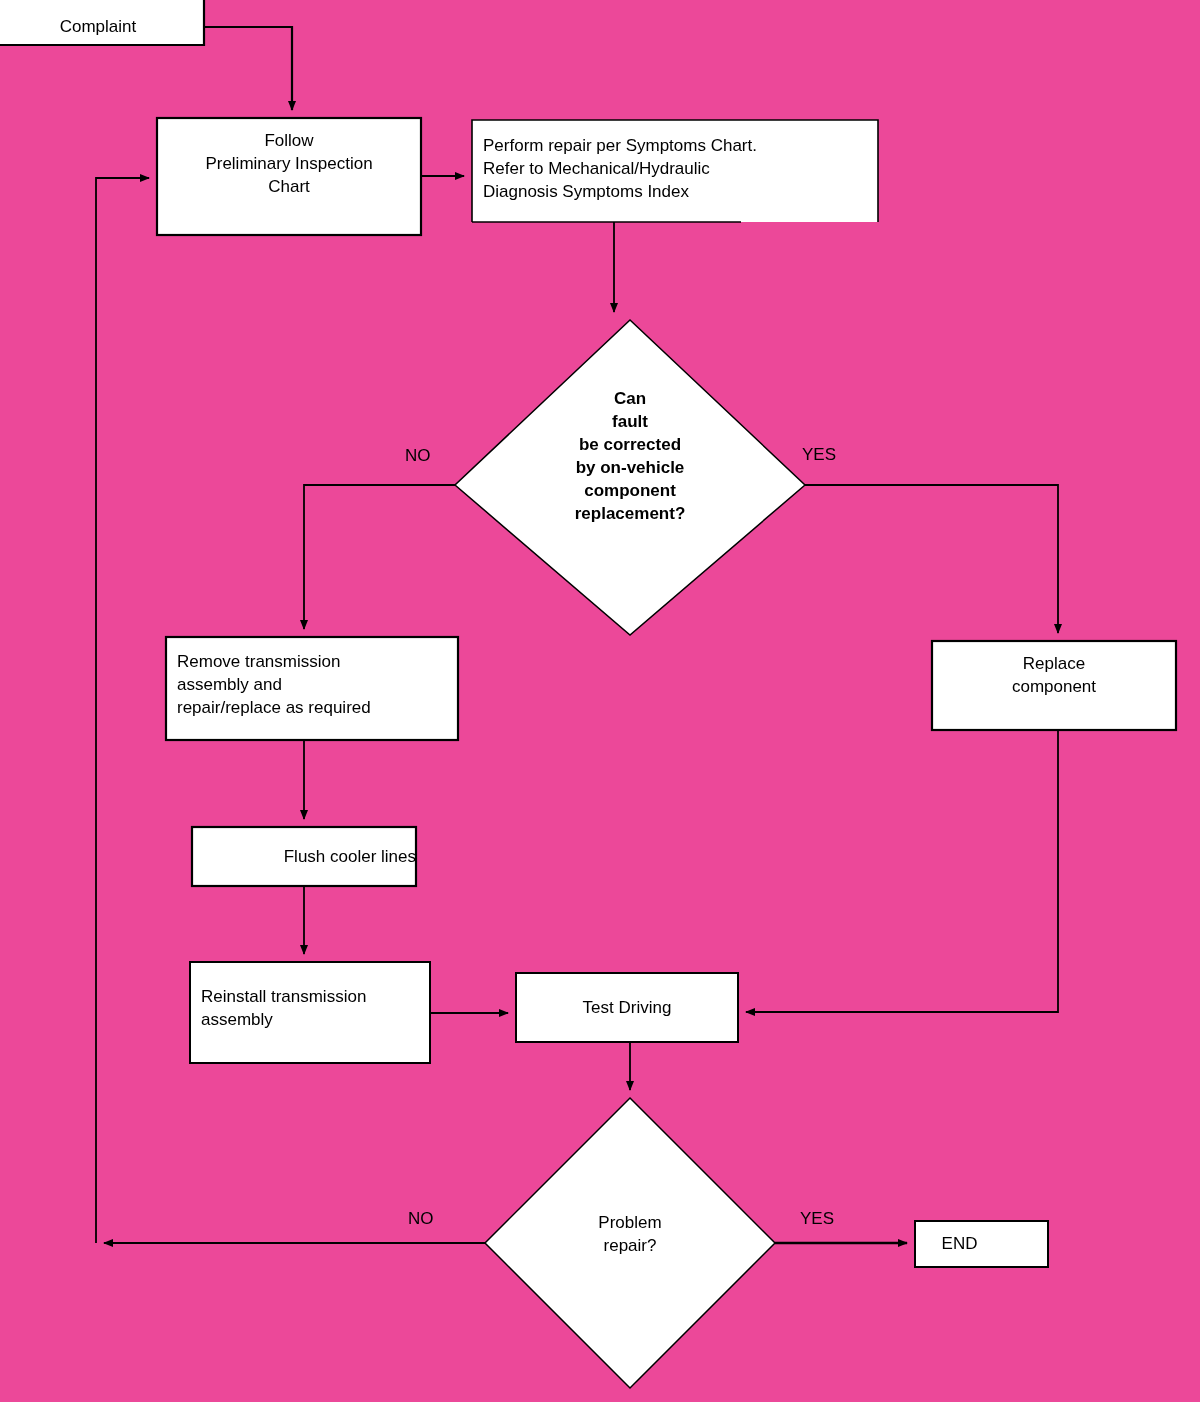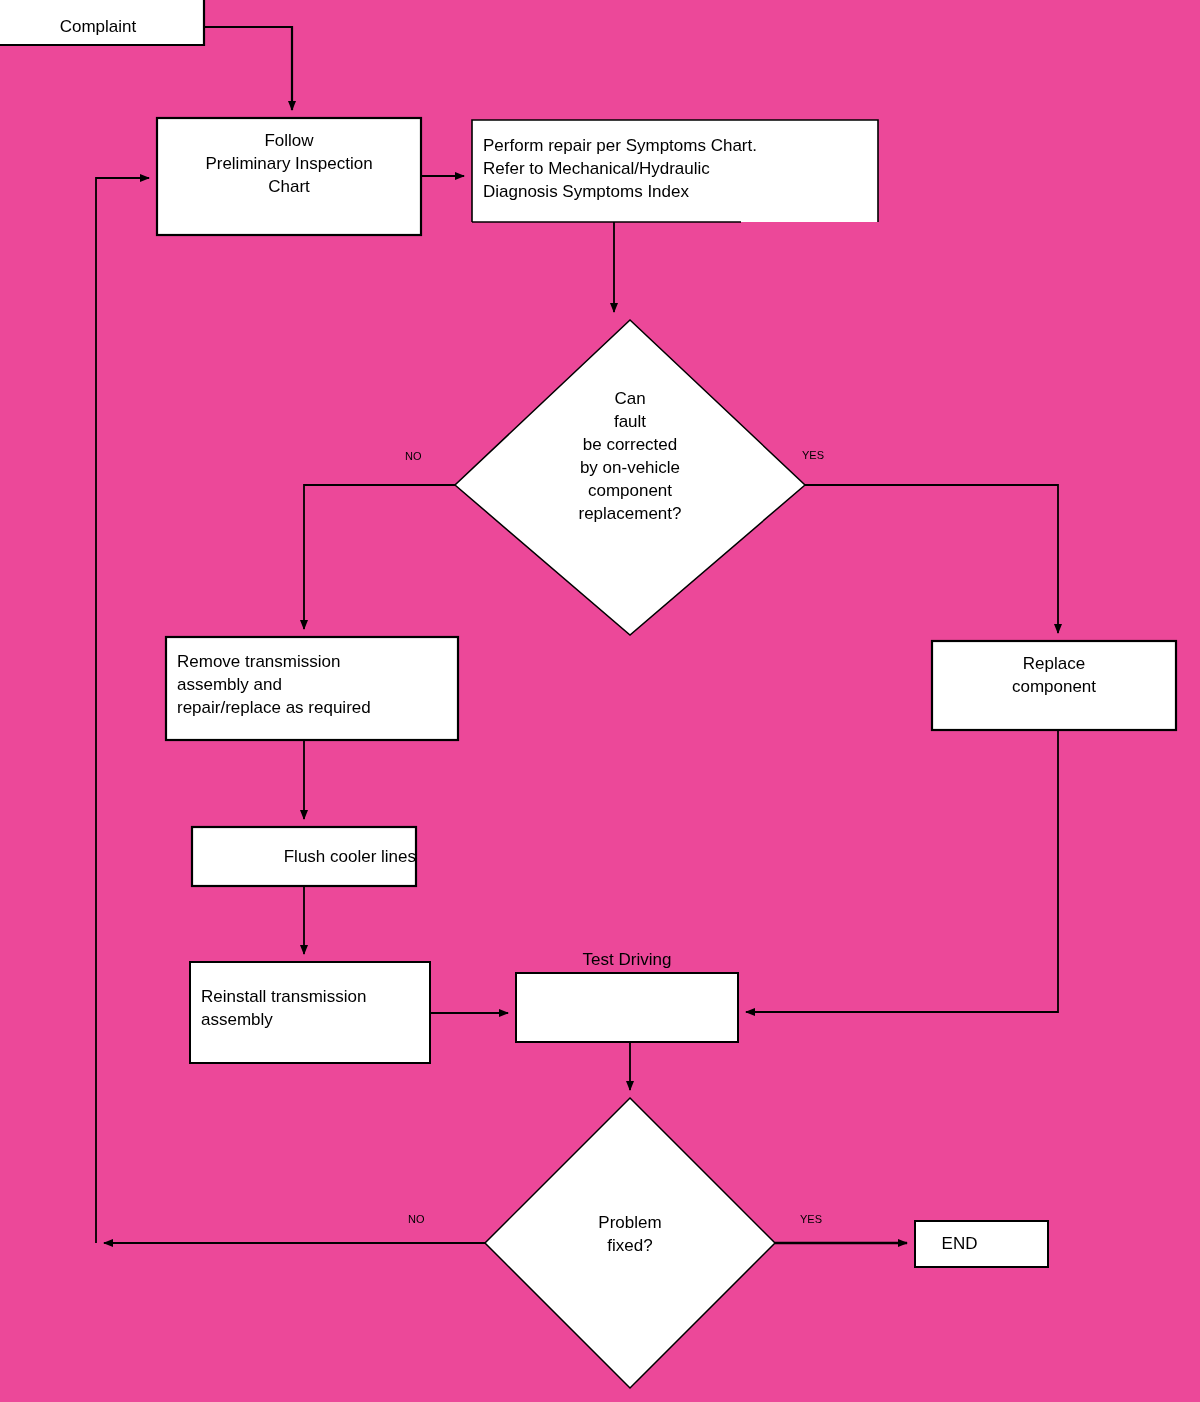--- a/index.html
+++ b/index.html
@@ -30,21 +30,21 @@
     font-family: "Liberation Sans", sans-serif;
     font-size: 17px;
     line-height: 23px;
     color: #000000;
     white-space: pre-line;
     pointer-events: none;
   }
   .edge-label {
     position: absolute;
     font-family: "Liberation Sans", sans-serif;
-    font-size: 11px;
+    font-size: 17px;
     line-height: 20px;
     color: #000000;
     white-space: nowrap;
   }
   .t-center { text-align: center; }
   .t-left   { text-align: left; }
 </style>
 </head>
 <body>
 
@@ -155,43 +155,43 @@
   <div class="node-text t-center" style="left:0px; top:15px; width:196px;">Complaint</div>
 
   <div class="node-text t-left" style="left:483px; top:134px; width:400px;">Perform repair per Symptoms Chart.
 Refer to Mechanical/Hydraulic
 Diagnosis Symptoms Index</div>
 
   <div class="node-text t-center" style="left:157px; top:129px; width:264px;">Follow
 Preliminary Inspection
 Chart</div>
 
-  <div class="node-text t-center" style="left:505px; top:387px; width:250px;">Can
+  <div class="node-text t-center" style="left:505px; top:387px; width:250px;font-weight:bold;">Can
 fault
 be corrected
 by on-vehicle
 component
 replacement?</div>
 
   <div class="node-text t-left" style="left:177px; top:650px; width:280px;">Remove transmission
 assembly and
 repair/replace as required</div>
 
   <div class="node-text t-center" style="left:932px; top:652px; width:244px;">Replace
 component</div>
 
   <div class="node-text t-center" style="left:192px; top:845px; width:224px;text-align:right;">Flush cooler lines</div>
 
   <div class="node-text t-left" style="left:201px; top:985px; width:230px;">Reinstall transmission
 assembly</div>
 
-  <div class="node-text t-center" style="left:516px; top:948px; width:222px;">Test Driving</div>
+  <div class="node-text t-center" style="left:516px; top:996px; width:222px;">Test Driving</div>
 
   <div class="node-text t-center" style="left:530px; top:1211px; width:200px;">Problem
-fixed?</div>
+repair?</div>
 
   <div class="node-text t-center" style="left:880px; top:1232px; width:159px;">END</div>
 
   <div class="edge-label" style="left:405px; top:446px;">NO</div>
 
   <div class="edge-label" style="left:802px; top:445px;">YES</div>
 
   <div class="edge-label" style="left:408px; top:1209px;">NO</div>
 
   <div class="edge-label" style="left:800px; top:1209px;">YES</div>

